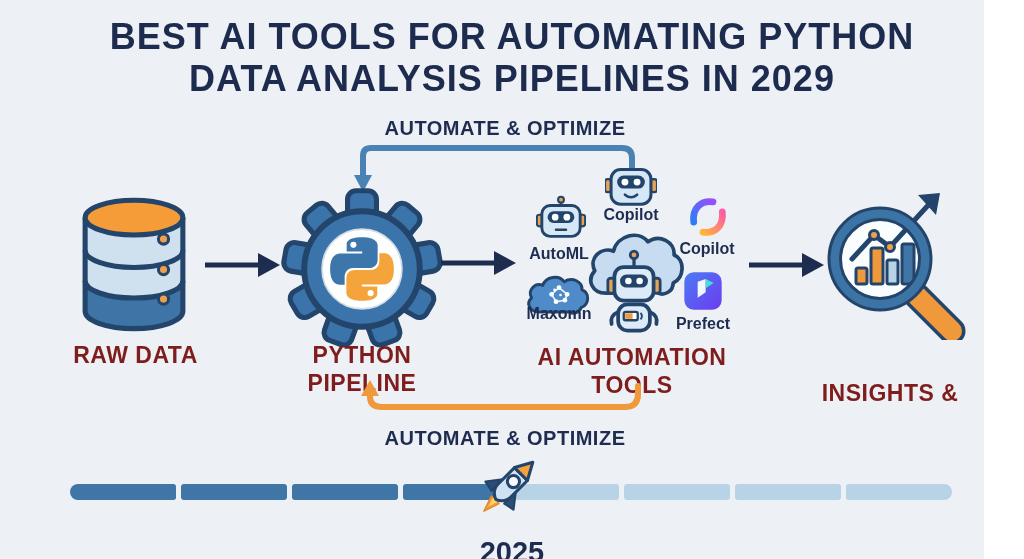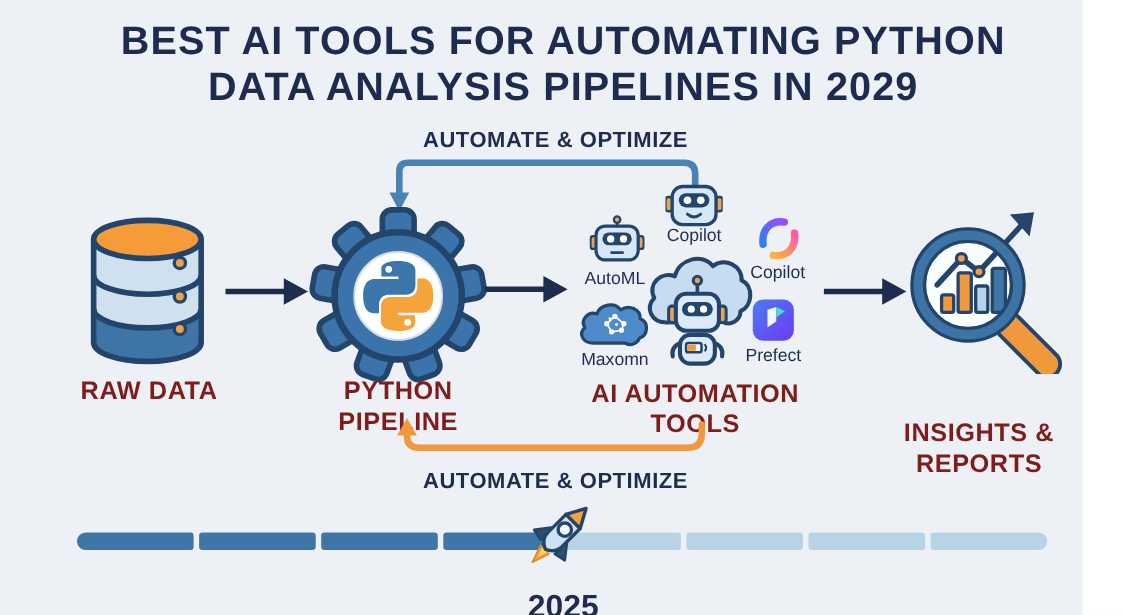--- a/index.html
+++ b/index.html
@@ -18,21 +18,21 @@
   }
   .loop-label{
     width:330px;text-align:center;font-size:20px;font-weight:800;
     letter-spacing:.5px;color:#1e2c50;
   }
   .stage-label{
     text-align:center;font-size:23px;font-weight:800;letter-spacing:.5px;
     line-height:28px;color:#7f1d1d;
   }
   .tool-label{
-    text-align:center;font-size:16px;font-weight:400;color:#1e2c50;
+    text-align:center;font-size:16px;font-weight:700;color:#1e2c50;
   }
   #progress{
     left:70px;top:484px;width:882px;height:16px;display:flex;gap:5px;
   }
   #progress .seg{flex:1;height:16px;border-radius:3px;}
   #progress .seg.filled{background:#4076a6;}
   #progress .seg.empty{background:#b9d3e6;}
   #progress .seg:first-child{border-radius:9px 3px 3px 9px;}
   #progress .seg:last-child{border-radius:3px 9px 9px 3px;}
   .year{
@@ -201,21 +201,21 @@
     <g fill="#ffffff">
       <circle cx="40" cy="30" r="3.2"></circle>
         <circle cx="50" cy="21" r="3.2"></circle>
         <circle cx="61" cy="30" r="3.2"></circle>
       <circle cx="46" cy="40" r="3.2"></circle>
         <circle cx="58" cy="38" r="3.2"></circle>
       <circle cx="52" cy="31" r="1.8"></circle>
         <circle cx="44" cy="24" r="1.8"></circle>
     </g>
   </svg>
-  <div class="abs tool-label" style="left:518px;top:319px;width:82px;">Maxomn</div>
+  <div class="abs tool-label" style="left:518px;top:305px;width:82px;">Maxomn</div>
 
   <svg class="abs" style="left:683px;top:271px;" width="40" height="40" viewBox="0 0 60 60">
     <defs>
       <linearGradient id="pg" x1="0" y1="0" x2="1" y2="1">
         <stop offset="0" stop-color="#4b7bf5"></stop>
           <stop offset="1" stop-color="#6d3bf0"></stop>
       </linearGradient>
     </defs>
     <rect x="2" y="2" width="56" height="56" rx="14" fill="url(#pg)"></rect>
     <polygon points="22,16 34,12 34,32 22,40" fill="#f2f6ff"></polygon>
@@ -246,21 +246,20 @@
     <path d="M34,72 L56,48 L72,60 L114,14" fill="none" stroke="#24456b" stroke-width="5" stroke-linecap="round"></path>
     <polygon points="100,8 122,6 118,28" fill="#24456b"></polygon>
     <circle cx="56" cy="48" r="4.5" fill="#f0a04a" stroke="#24456b" stroke-width="3"></circle>
     <circle cx="72" cy="60" r="4.5" fill="#f0a04a" stroke="#24456b" stroke-width="3"></circle>
     <circle cx="62" cy="72" r="45" fill="none" stroke="#3d74a6" stroke-width="11"></circle>
     <circle cx="62" cy="72" r="51" fill="none" stroke="#24456b" stroke-width="3"></circle>
     <circle cx="62" cy="72" r="39.5" fill="none" stroke="#24456b" stroke-width="3"></circle>
   </svg>
   <div class="abs stage-label" style="left:800px;top:341px;width:180px;margin-top:38px;">
     <div>INSIGHTS &amp;</div>
-    <div>REPORTS</div>
   </div>
 
   <svg class="abs" style="left:350px;top:380px;" width="300" height="46" viewBox="0 0 300 46">
     <path d="M288,6 L288,14 Q288,27 275,27 L32,27 Q20,27 20,17 L20,13" fill="none" stroke="#f0993c" stroke-width="6" stroke-linecap="round"></path>
     <polygon points="11,16 29,16 20,0" fill="#f0993c"></polygon>
   </svg>
   <div class="abs loop-label" style="left:340px;top:427px;">AUTOMATE &amp; OPTIMIZE</div>
 
   <div class="abs" id="progress">
       <div class="seg filled"></div>

